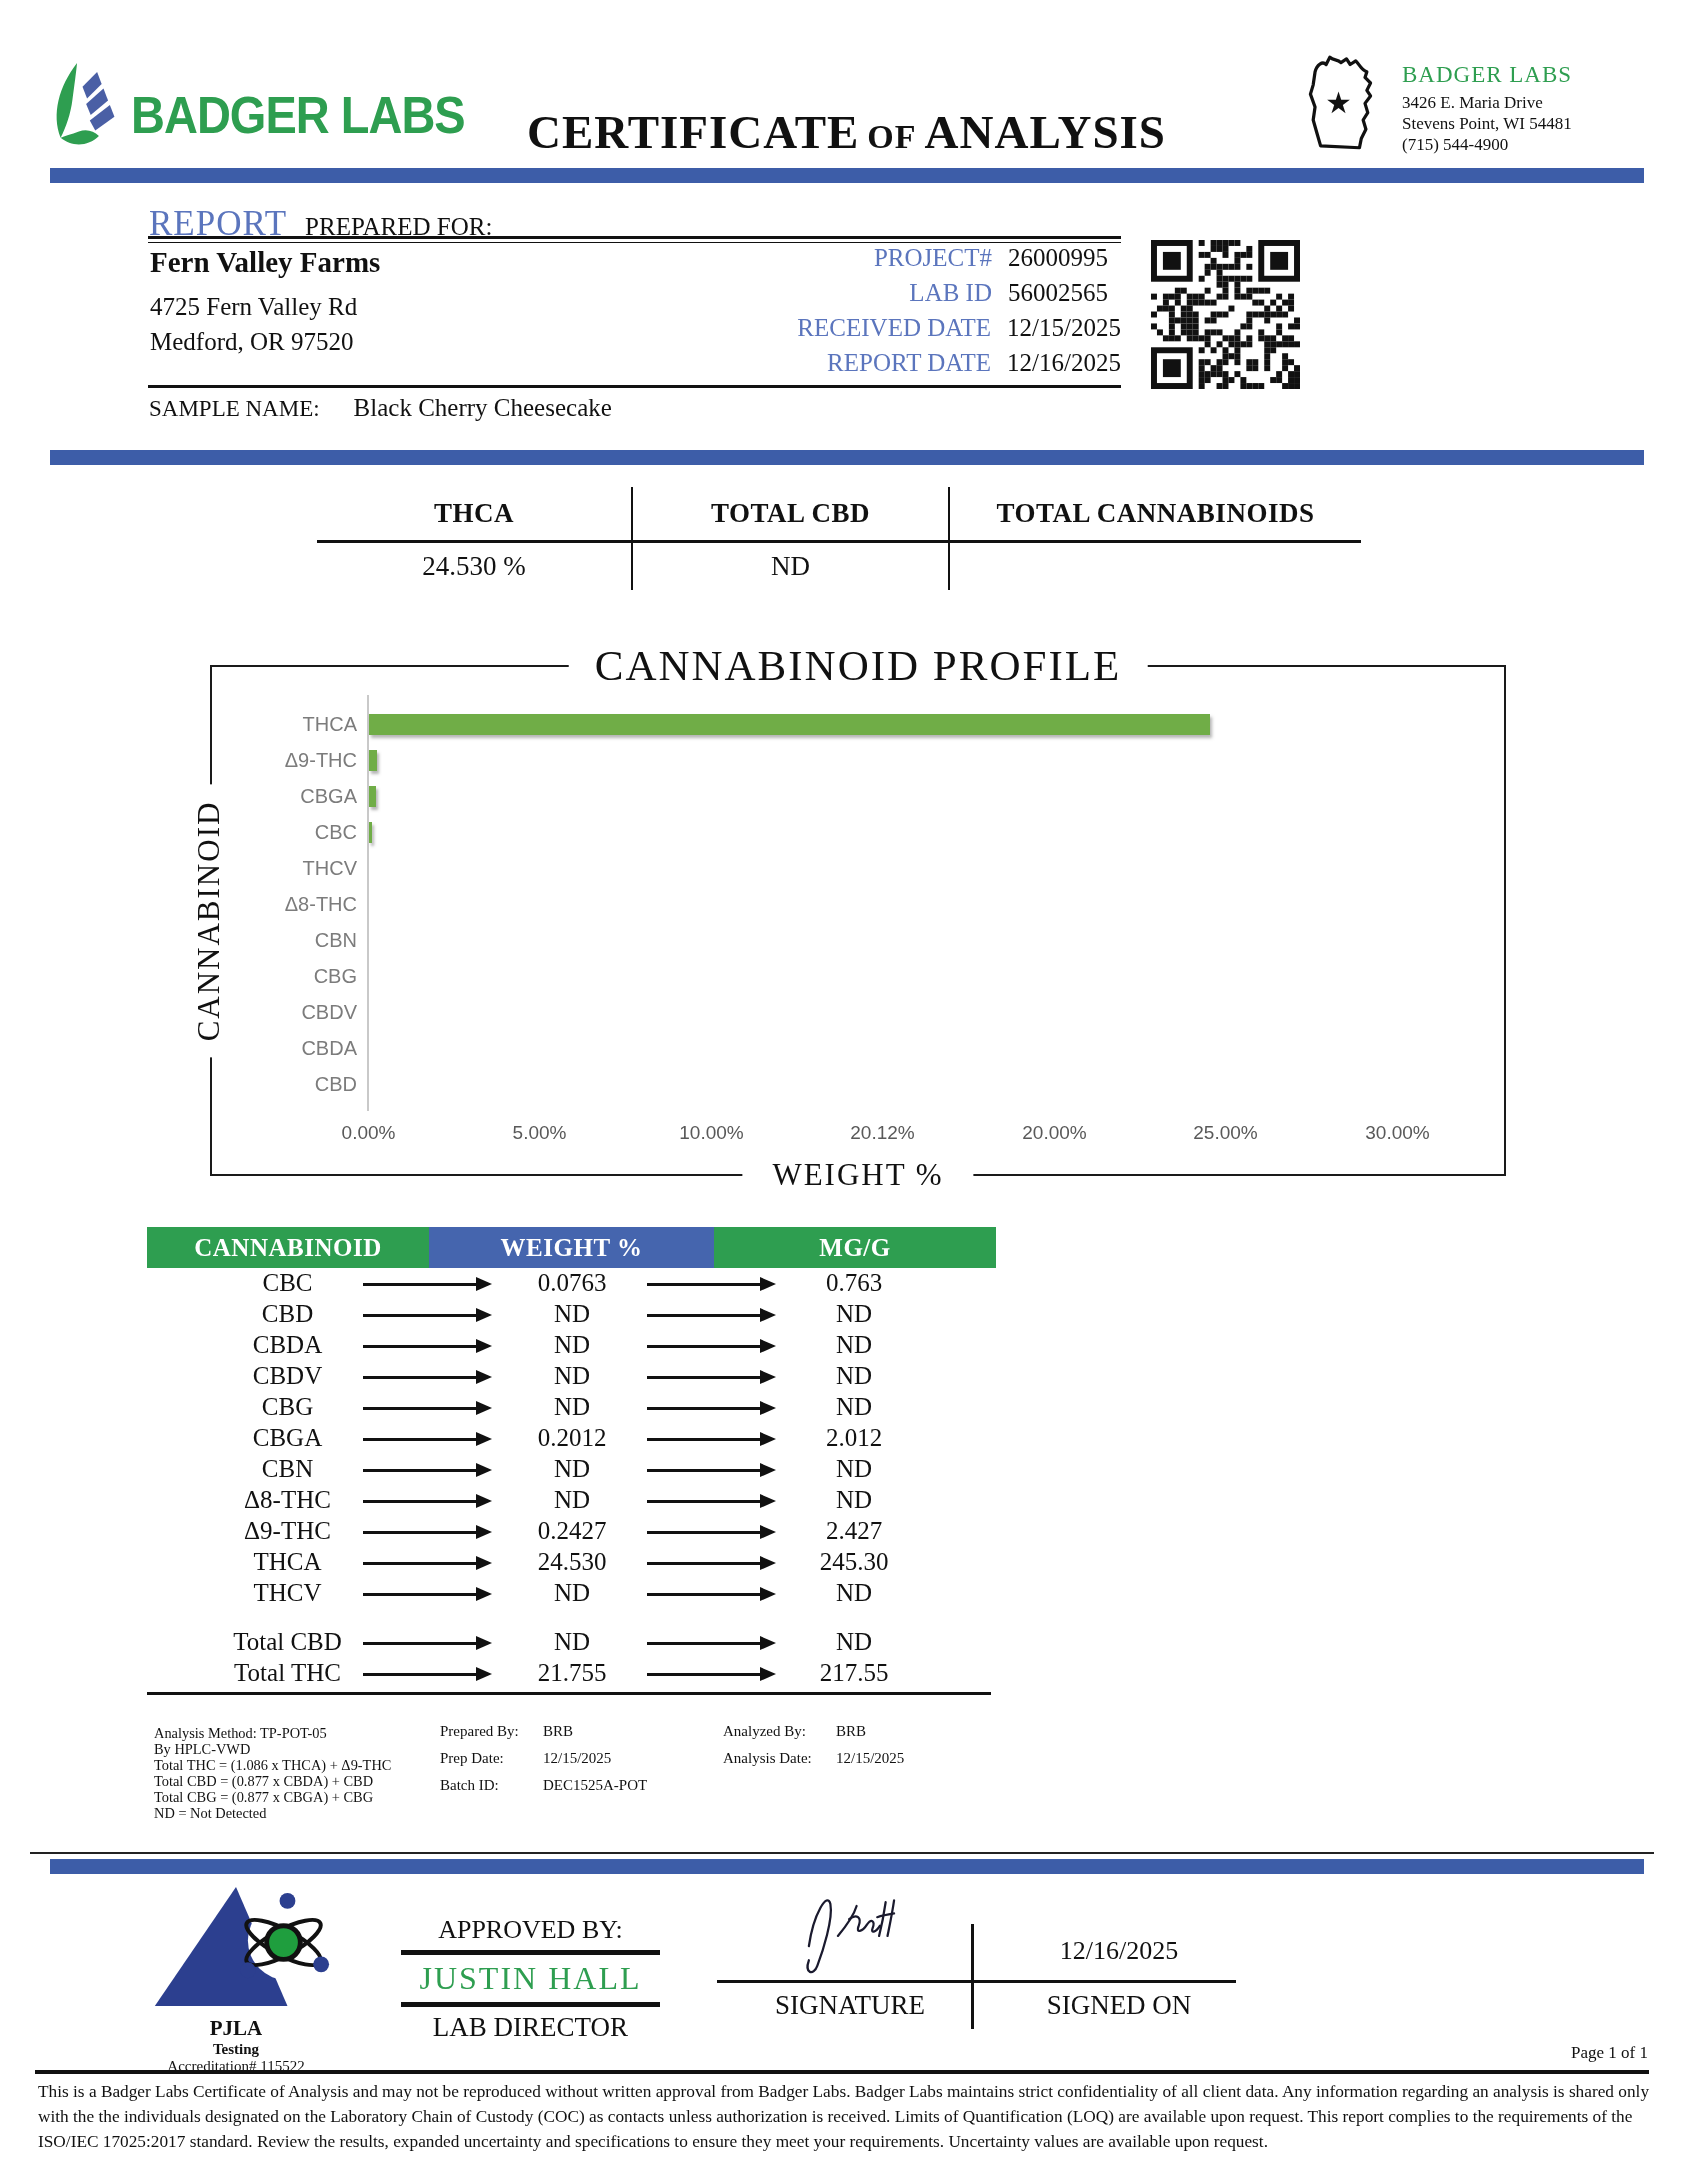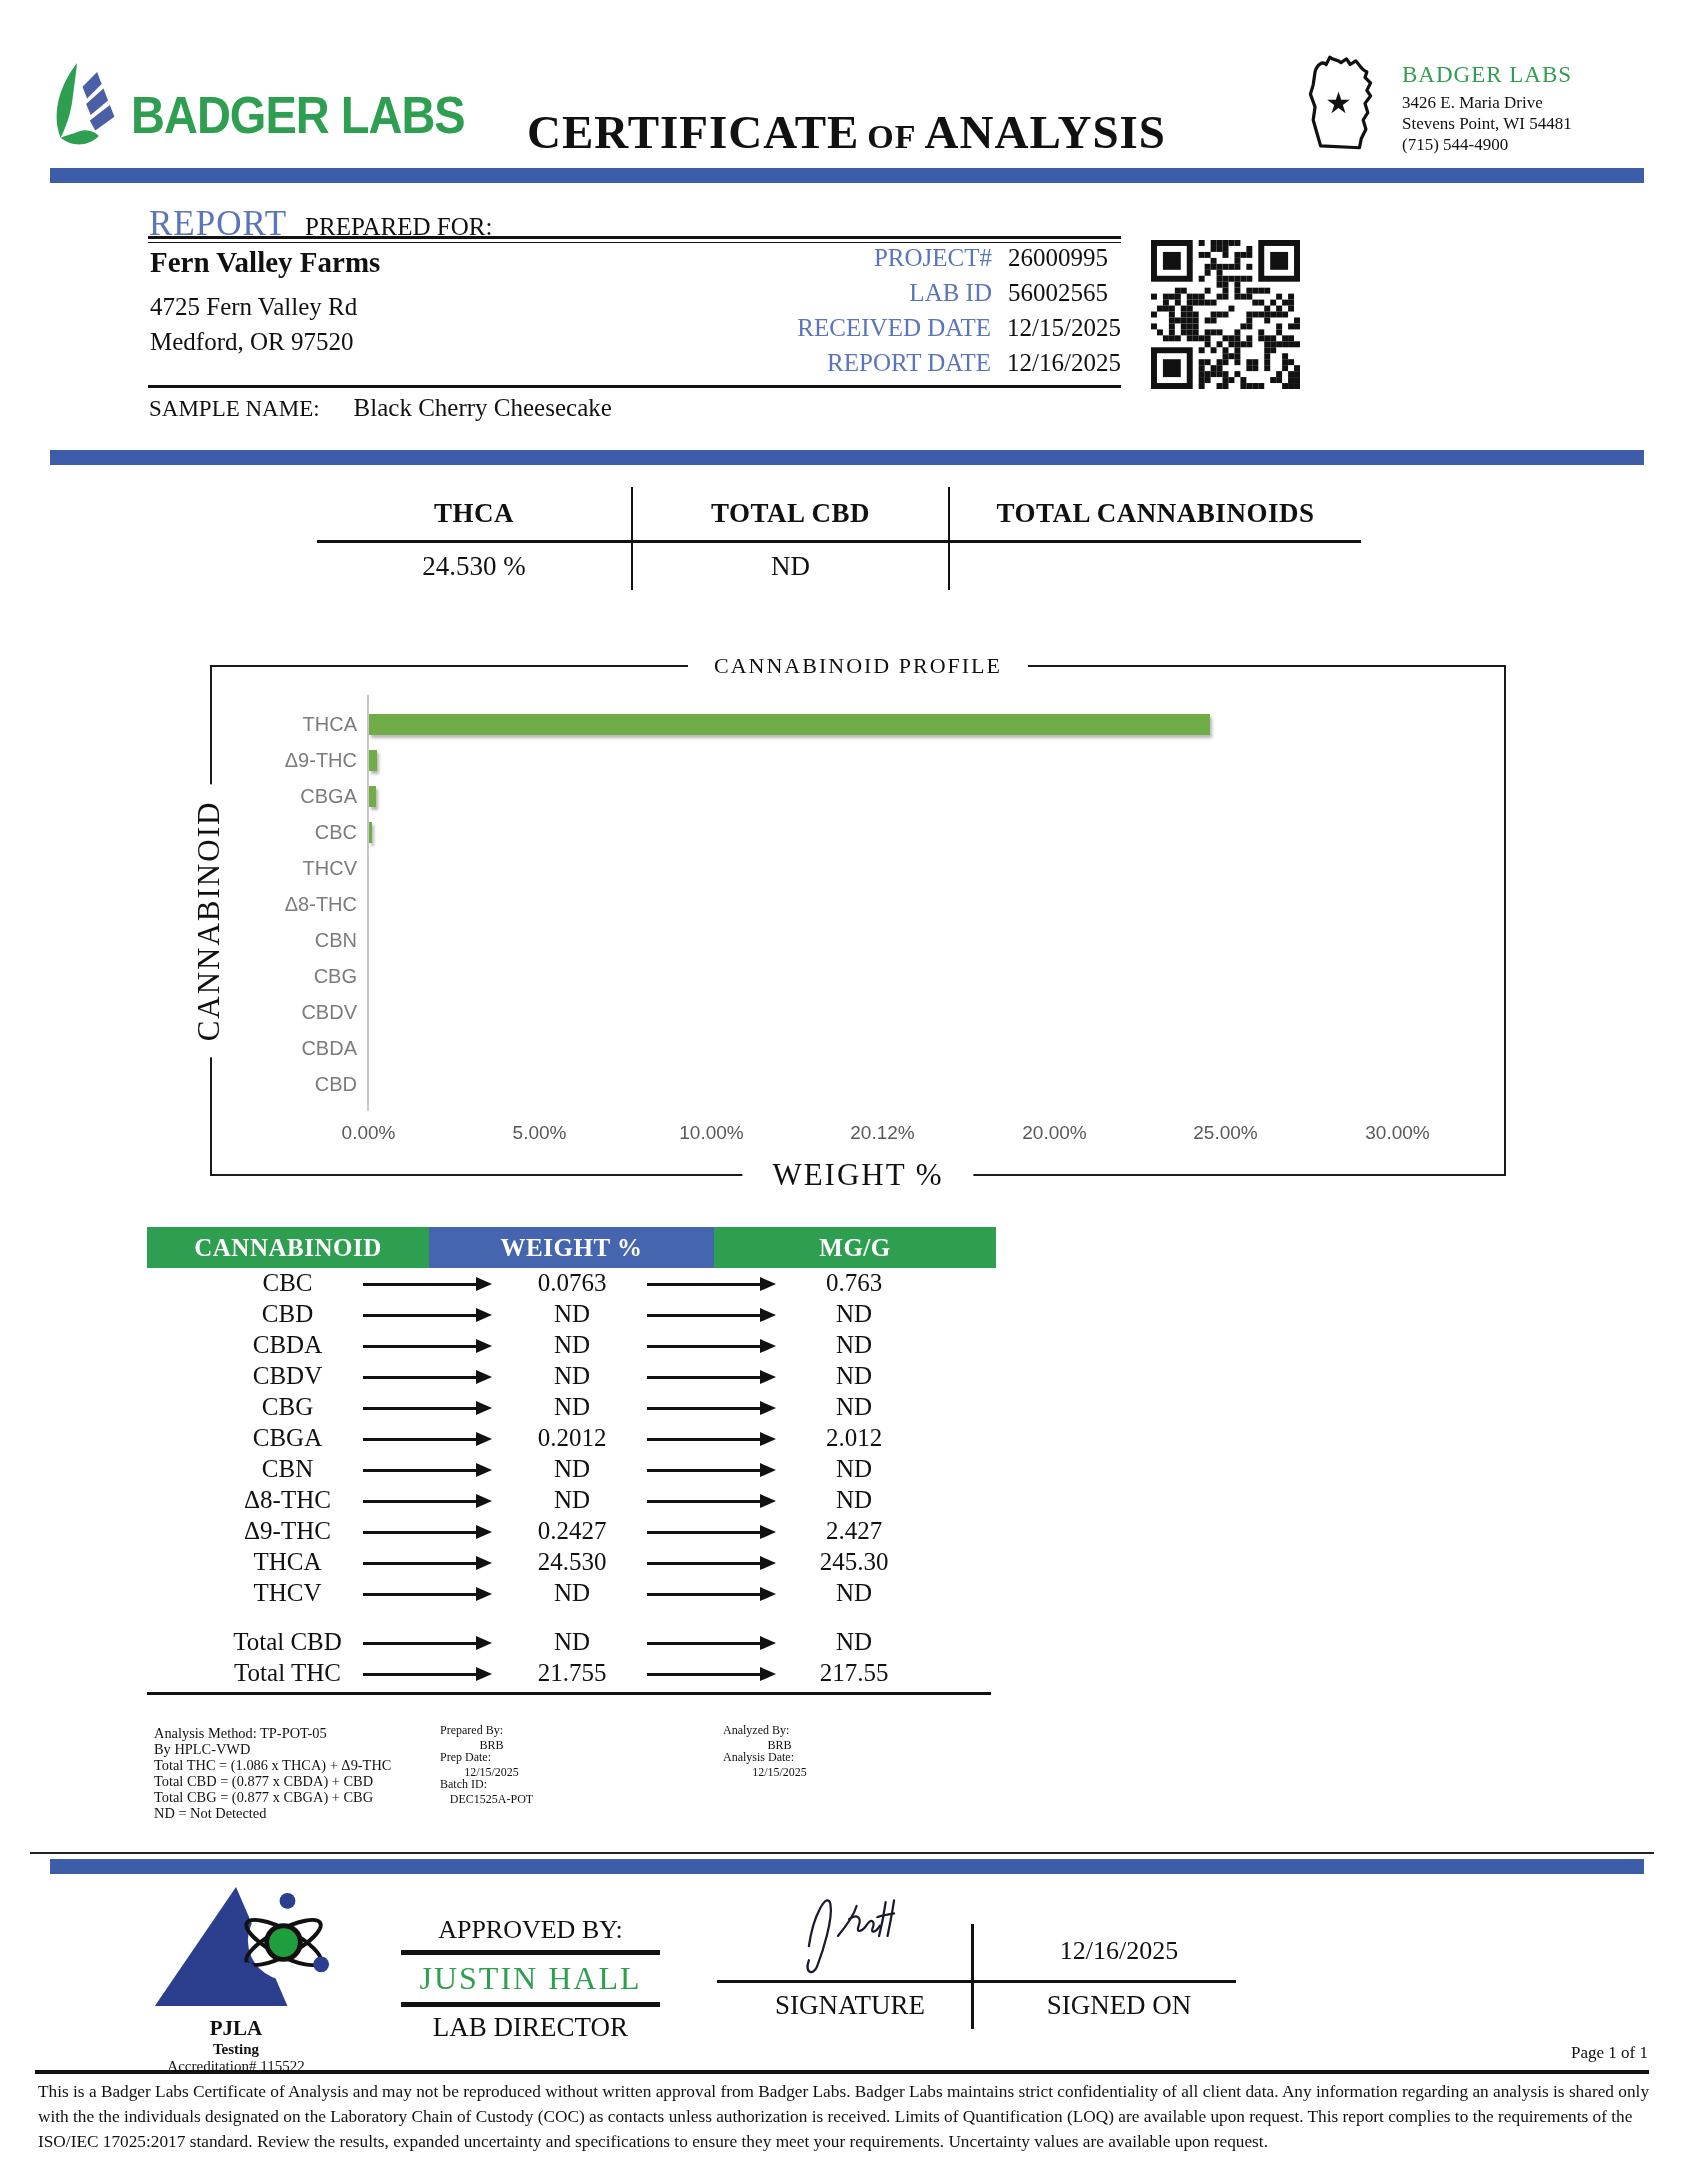--- a/index.html
+++ b/index.html
@@ -46,21 +46,21 @@
   #summary-cells{position:absolute;left:317px;top:487px;display:flex;}
   .scell{height:103px;}
   .sdiv{border-right:2.5px solid #111;}
   .shead{height:53px;display:flex;align-items:center;justify-content:center;
          font-size:27px;font-weight:700;letter-spacing:0.5px;border-bottom:3.5px solid #111;}
   .sval{height:46px;display:flex;align-items:center;justify-content:center;font-size:27px;}
 
   
   #chart-box{position:absolute;left:210px;top:665px;width:1292px;height:507px;border:2.5px solid #1a1a1a;}
   #chart-title{position:absolute;top:-26px;left:50%;transform:translateX(-50%);background:#fff;
-               padding:0 26px;font-size:22px;letter-spacing:2px;white-space:nowrap;line-height:50px;}
+               padding:0 26px;font-size:43px;letter-spacing:2px;white-space:nowrap;line-height:50px;}
   #chart-ylabel{position:absolute;left:-21px;top:50%;transform:translateY(-50%) rotate(180deg);
                 writing-mode:vertical-rl;background:#fff;padding:16px 0;font-size:31px;letter-spacing:2px;}
   #chart-xlabel{position:absolute;bottom:-26px;left:50%;transform:translateX(-50%);background:#fff;
                 padding:0 30px;font-size:31px;letter-spacing:2px;line-height:50px;white-space:nowrap;}
   #chart-rows{position:absolute;left:0;top:39px;width:100%;}
   .crow{display:flex;align-items:center;height:36px;}
   .clabel{flex:0 0 145px;text-align:right;margin-right:12px;
           font-family:"Liberation Sans",sans-serif;font-size:20px;color:#7c7c7c;}
   .cbar{height:21px;background:var(--bargreen);box-shadow:2px 3px 3px rgba(110,110,110,.5);}
   #chart-baseline{position:absolute;left:155px;top:28px;height:416px;width:2px;background:#c9c9c9;}
@@ -84,21 +84,21 @@
   .tarrow::after{content:"";position:absolute;right:-15px;top:-6px;
                  border-left:16px solid #111;border-top:7.4px solid transparent;border-bottom:7.4px solid transparent;}
   #t-bottomline{height:3px;background:#111;margin-top:2px;width:844px;}
 
   
   #notes{position:absolute;left:147px;top:1723px;width:871px;}
   #notes-left{position:absolute;left:7px;top:2px;}
   .nline{font-size:14.4px;line-height:16px;}
   #notes-mid{position:absolute;left:293px;top:0px;}
   #notes-right{position:absolute;left:576px;top:0px;}
-  .nrow{display:flex;height:27px;align-items:center;font-size:12px;flex-direction:column;}
+  .nrow{display:flex;height:27px;align-items:flex-start;font-size:15px;}
   #notes-mid .nlabel{width:95px;} #notes-right .nlabel{width:105px;}
   .nvalue{margin-left:8px;}
 
   
   #pjla{position:absolute;left:117px;top:1879px;width:238px;text-align:center;}
   #pjla-org{font-size:21px;font-weight:700;margin-top:2px;}
   #pjla-type{font-size:15px;font-weight:700;}
   #pjla-acc{font-size:15px;}
   #approved{position:absolute;left:401px;top:1915px;width:259px;text-align:center;}
   #approved-label{font-size:26px;}

